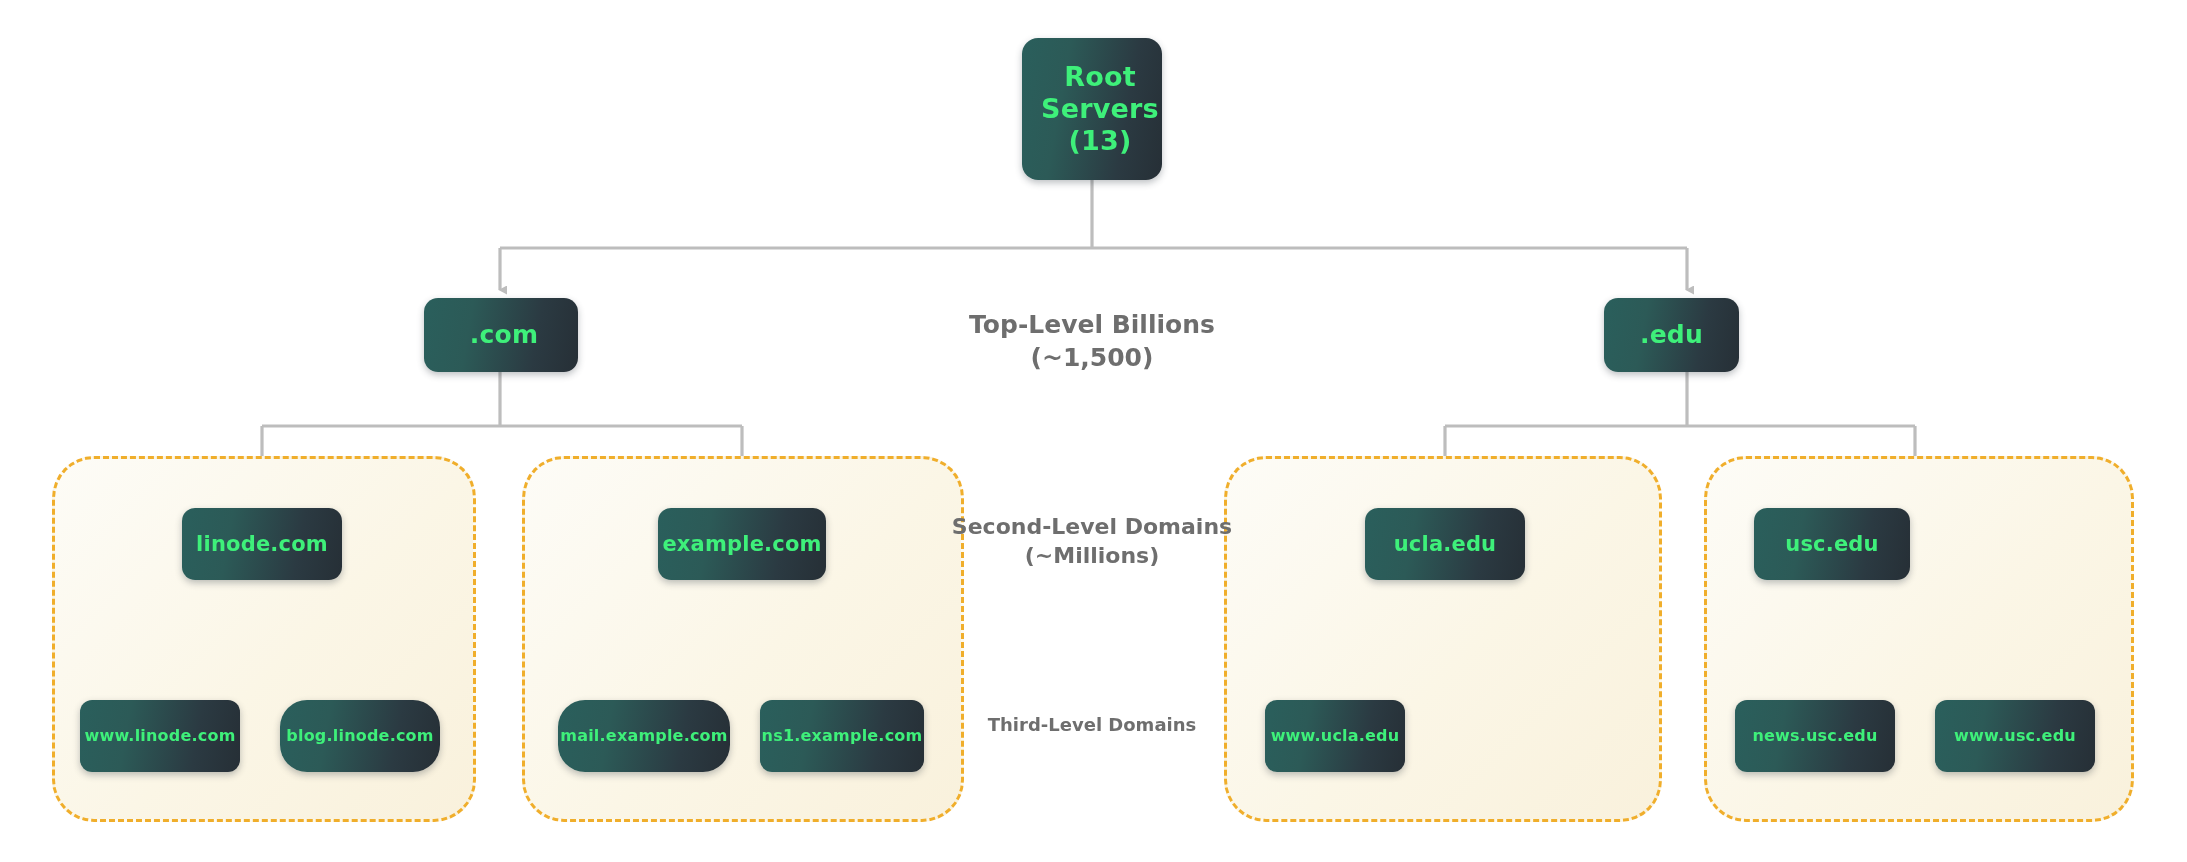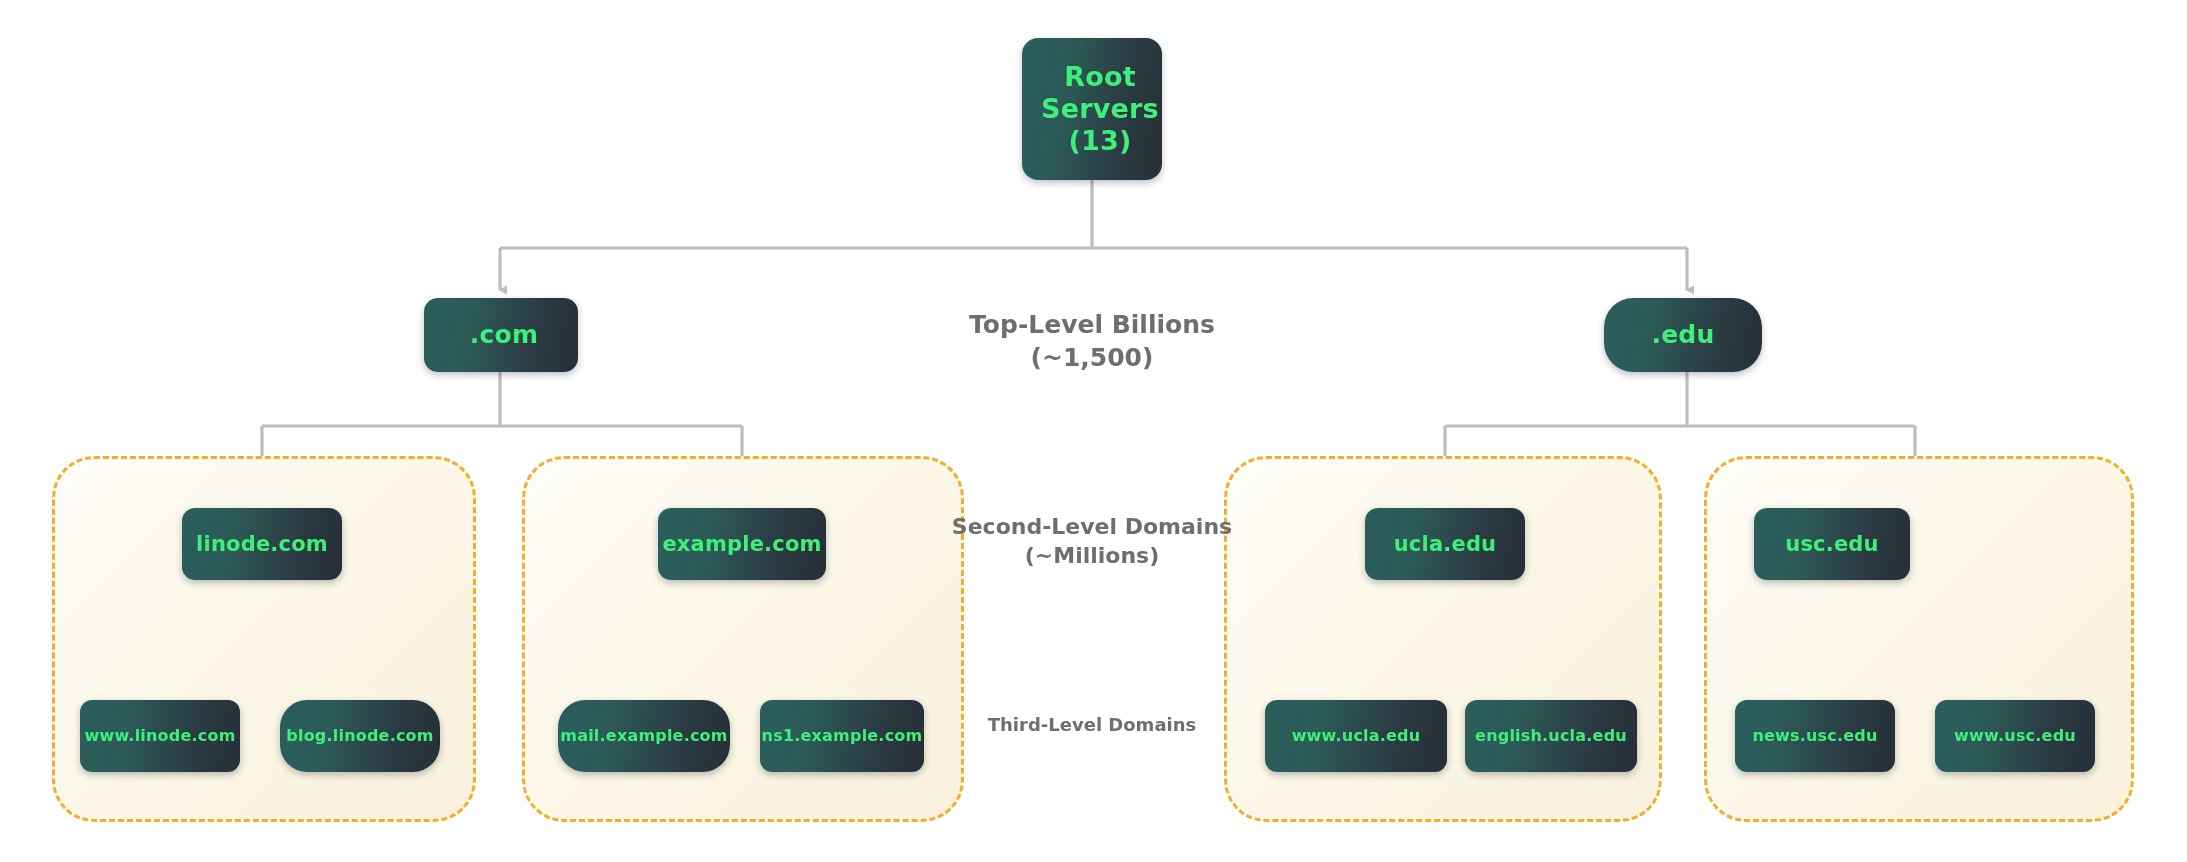--- a/index.html
+++ b/index.html
@@ -140,21 +140,21 @@
   <div class="group-box" style="left:1224px; top:456px; width:438px; height:366px;"></div>
   <div class="group-box" style="left:1704px; top:456px; width:430px; height:366px;"></div>
 
   <div class="node root" style="left:1022px; top:38px; width:140px; height:142px; flex-direction:column;padding-left:16px;">
     <span>Root</span>
     <span>Servers</span>
     <span>(13)</span>
   </div>
 
   <div class="node tld" style="left:424px; top:298px; width:154px; height:74px;padding-left:6px;">.com</div>
-  <div class="node tld" style="left:1604px; top:298px; width:158px; height:74px;border-radius:29px;">.edu</div>
+  <div class="node tld" style="left:1604px; top:298px; width:135px; height:74px;">.edu</div>
 
   <div class="tier-label large" style="left:892px; top:308px; width:400px;">
     <div>Top-Level Billions</div>
     <div>(~1,500)</div>
   </div>
 
   <div class="tier-label medium" style="left:892px; top:512px; width:400px;">
     <div>Second-Level Domains</div>
     <div>(~Millions)</div>
   </div>
@@ -167,19 +167,18 @@
   <div class="node sld" style="left:1365px; top:508px; width:160px; height:72px;">ucla.edu</div>
   <div class="node sld" style="left:658px; top:508px; width:168px; height:72px;">example.com</div>
   <div class="node sld" style="left:1754px; top:508px; width:156px; height:72px;">usc.edu</div>
 
   <div class="node third" style="left:80px; top:700px; width:160px; height:72px;">www.linode.com</div>
   <div class="node third" style="left:280px; top:700px; width:160px; height:72px;border-radius:27px;">blog.linode.com</div>
 
   <div class="node third" style="left:558px; top:700px; width:172px; height:72px;border-radius:27px;">mail.example.com</div>
   <div class="node third" style="left:760px; top:700px; width:164px; height:72px;">ns1.example.com</div>
 
-  <div class="node third" style="left:1265px; top:700px; width:182px; height:72px;">www.ucla.edu</div>
-  <div class="node third" style="left:1465px; top:700px; width:172px; height:72px;">english.ucla.edu</div>
+  <div class="node third" style="left:1265px; top:700px; width:140px; height:72px;">www.ucla.edu</div>
 
   <div class="node third" style="left:1735px; top:700px; width:160px; height:72px;">news.usc.edu</div>
   <div class="node third" style="left:1935px; top:700px; width:160px; height:72px;">www.usc.edu</div>
 
 </div>
 
 </body></html>

